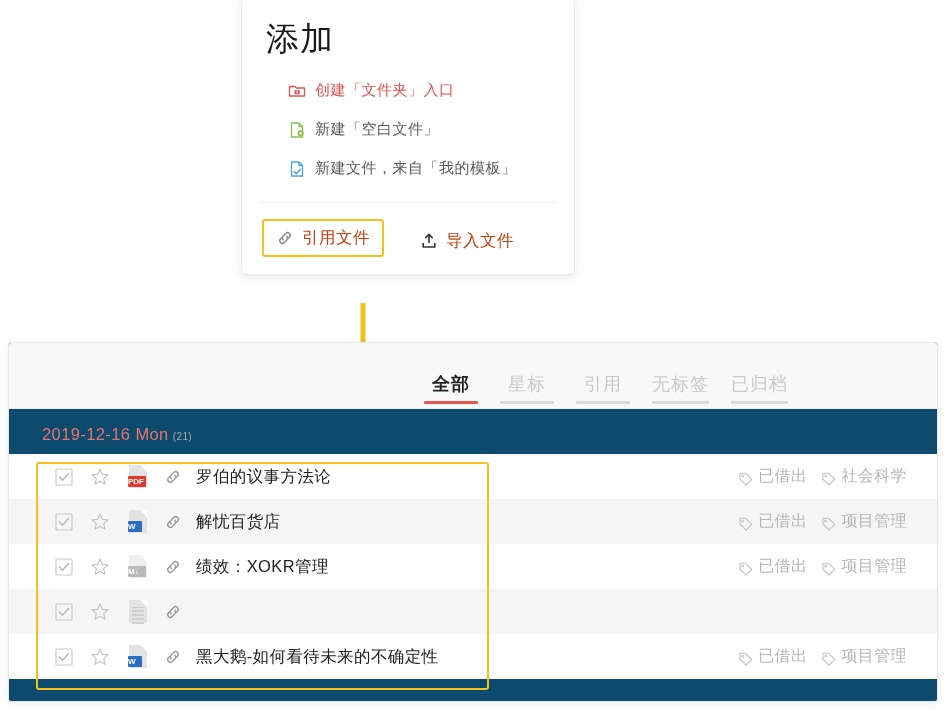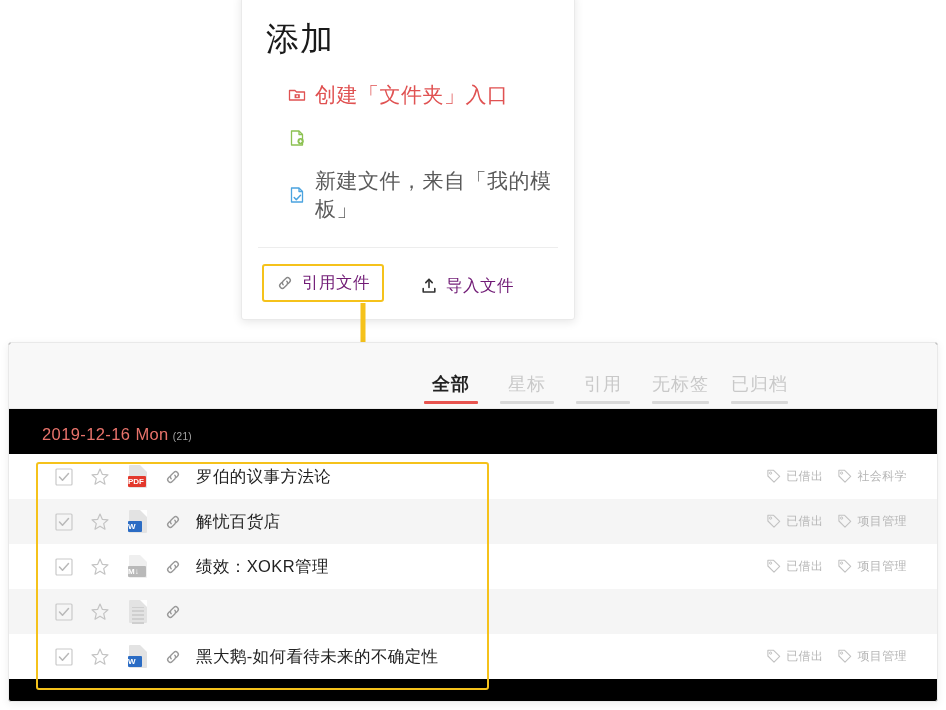--- a/index.html
+++ b/index.html
@@ -36,21 +36,21 @@
     letter-spacing: 1px;
     line-height: 1.1;
   }
   .add-menu {
     padding: 0 0 6px 0;
   }
   .add-menu-item {
     display: flex;
     align-items: center;
     padding: 10px 10px 10px 46px;
-    font-size: 21px;
+    font-size: 15px;
     color: #5a5a5a;
     letter-spacing: .5px;
     cursor: pointer;
   }
   .add-menu-item .ic {
     width: 18px;
     height: 18px;
     margin-right: 9px;
     flex: 0 0 18px;
     display: flex;
@@ -66,21 +66,21 @@
   }
   .add-footer {
     display: flex;
     align-items: center;
     padding: 14px 0 16px 22px;
   }
   .foot-btn {
     display: flex;
     align-items: center;
     font-size: 16.5px;
-    color: #701a75;
+    color: #c2410c;
     letter-spacing: .5px;
     cursor: pointer;
     padding: 6px 10px;
     box-sizing: border-box;
   }
   .foot-btn.boxed {
     border: 2px solid #f5c21b;
     border-radius: 3px;
     padding: 6px 12px;
     margin-left: -2px;
@@ -105,21 +105,21 @@
     height: 100px;
   }
 
   
   .list-card {
     position: absolute;
     left: 8px;
     top: 342px;
     width: 930px;
     height: 360px;
-    background: #000000;
+    background: #0c4a6e;
     border: 1px solid #e9e9e9;
     border-radius: 3px;
     box-shadow: 0 2px 8px rgba(0,0,0,0.07);
     box-sizing: border-box;
     overflow: hidden;
   }
   .card-header {
     height: 66px;
     background: #f8f8f8;
     border-bottom: 1px solid #ebebeb;
@@ -218,23 +218,23 @@
   }
   .cell-spacer { flex: 1 1 auto; }
   .cell-tags {
     display: flex;
     align-items: center;
     gap: 14px;
     padding-right: 30px;
   }
   .tag {
     display: flex;
-    align-items: center;
+    align-items: flex-end;
     color: #b6b6b6;
-    font-size: 12px;
+    font-size: 16px;
     letter-spacing: .4px;
     cursor: pointer;
   }
   .tag .ic {
     width: 15px; height: 15px;
     margin-right: 5px;
     flex: 0 0 15px;
     display:flex; align-items:center; justify-content:center;
   }
 
@@ -314,20 +314,21 @@
 
     <div class="add-menu-item">
       <span class="ic">
         <svg width="18" height="18" viewBox="0 0 18 18">
           <path d="M3.5 2 L11 2 L14.5 5.5 L14.5 16 L3.5 16 Z" fill="none" stroke="#8cc152" stroke-width="1.3" stroke-linejoin="round"></path>
           <path d="M11 2 L11 5.5 L14.5 5.5" fill="none" stroke="#8cc152" stroke-width="1.3" stroke-linejoin="round"></path>
           <circle cx="12.6" cy="12.2" r="3.1" fill="#8cc152"></circle>
           <path d="M12.6 10.7 v3 M11.1 12.2 h3" stroke="#fff" stroke-width="1"></path>
         </svg>
       </span>
+      <span>新建「空白文件」</span>
     </div>
 
     <div class="add-menu-item">
       <span class="ic">
         <svg width="18" height="18" viewBox="0 0 18 18">
           <path d="M3.5 2 L11 2 L14.5 5.5 L14.5 16 L3.5 16 Z" fill="none" stroke="#4aa3df" stroke-width="1.3" stroke-linejoin="round"></path>
           <path d="M11 2 L11 5.5 L14.5 5.5" fill="none" stroke="#4aa3df" stroke-width="1.3" stroke-linejoin="round"></path>
           <path d="M6.2 11.6 l2.1 2.2 l4.2 -4.6" fill="none" stroke="#4aa3df" stroke-width="1.5" stroke-linecap="round" stroke-linejoin="round"></path>
         </svg>
       </span>

